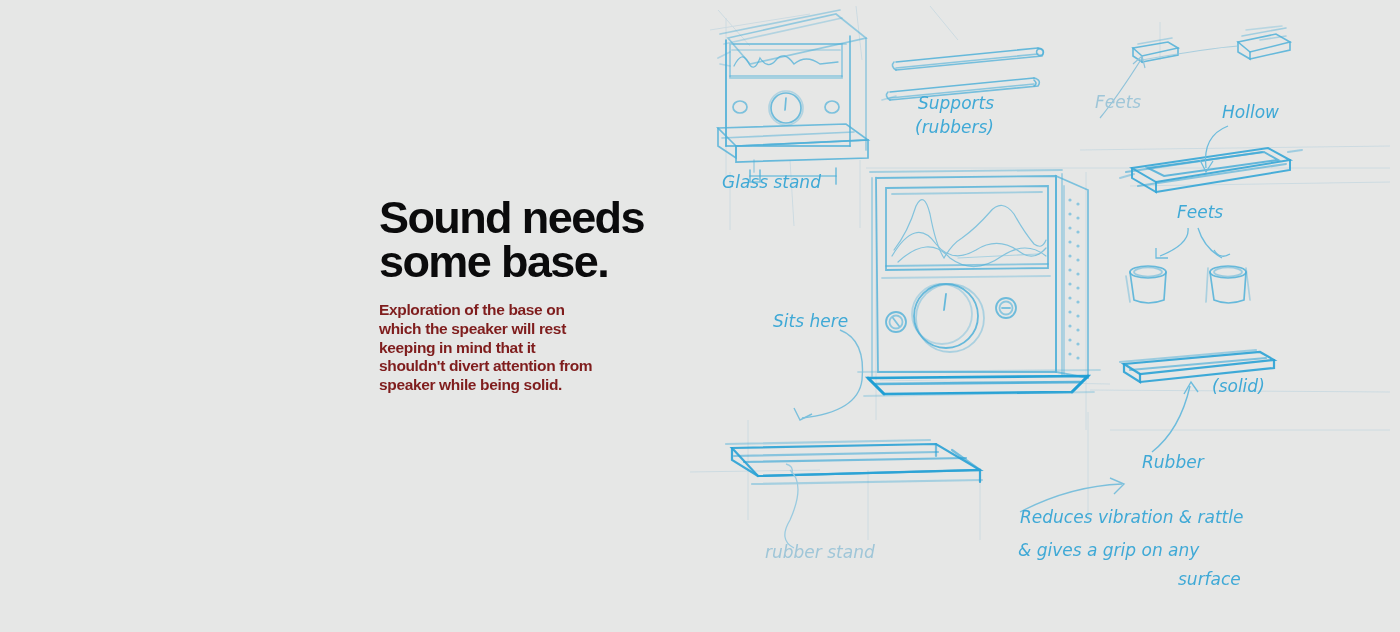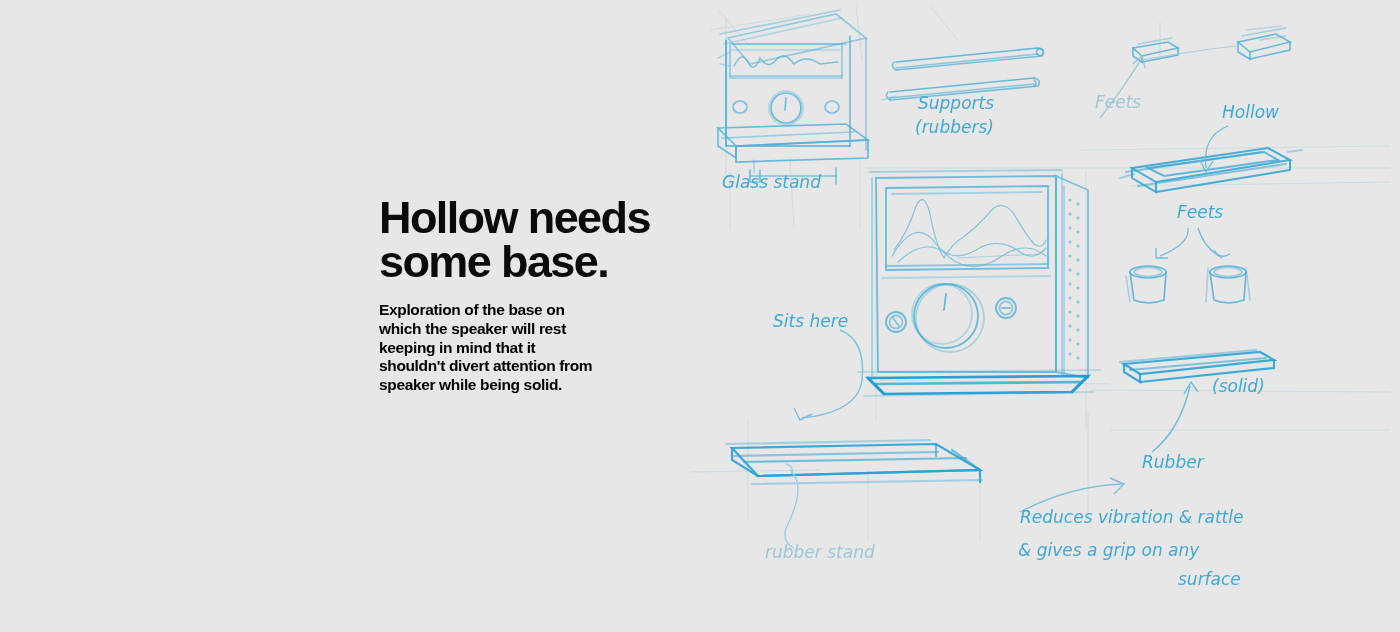--- a/index.html
+++ b/index.html
@@ -29,21 +29,21 @@
     white-space:pre-line;
   }
   .subcopy{
     margin:0;
     padding-top:17px;
     font-family:"Liberation Sans", sans-serif;
     font-weight:bold;
     font-size:15.5px;
     line-height:1.21;
     letter-spacing:-0.35px;
-    color:#000000;
+    color:#7f1d1d;
     width:215px;
   }
 
   
   .sketch{
     position:absolute;
     left:690px; top:0;
     width:710px; height:632px;
   }
   .sketch svg{display:block;width:710px;height:632px;}
@@ -56,21 +56,21 @@
   }
   .hand.lg{font-size:17px;}
   .hand.faint{fill:#9fc6d8;}
 </style>
 </head>
 <body>
 
 <div id="stage">
 
   <div class="text-block">
-    <h1 class="headline">Hollow needs
+    <h1 class="headline">Sound needs
 some base.</h1>
     <p class="subcopy">Exploration of the base on which the speaker will rest keeping in mind that it shouldn't divert attention from speaker while being solid.</p>
   </div>
 
   <div class="sketch">
   <svg viewBox="0 0 710 632" xmlns="http://www.w3.org/2000/svg">
     <defs>
       <g id="ink"></g>
     </defs>
 

